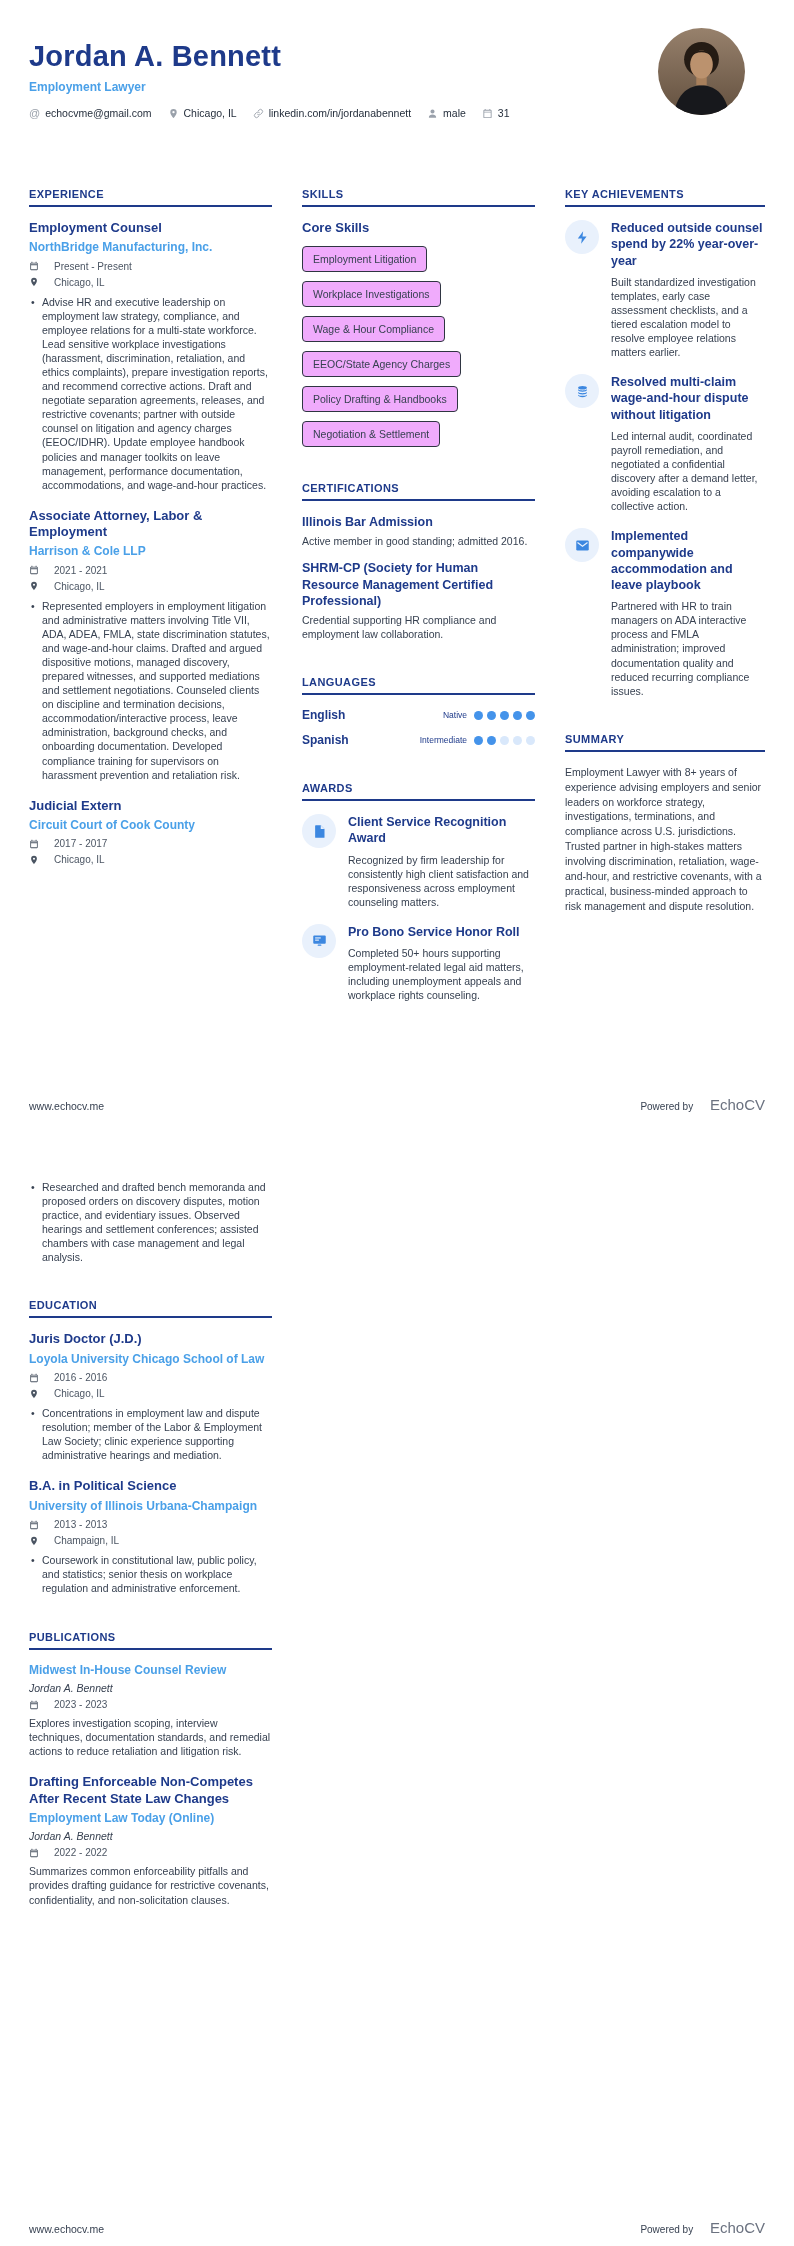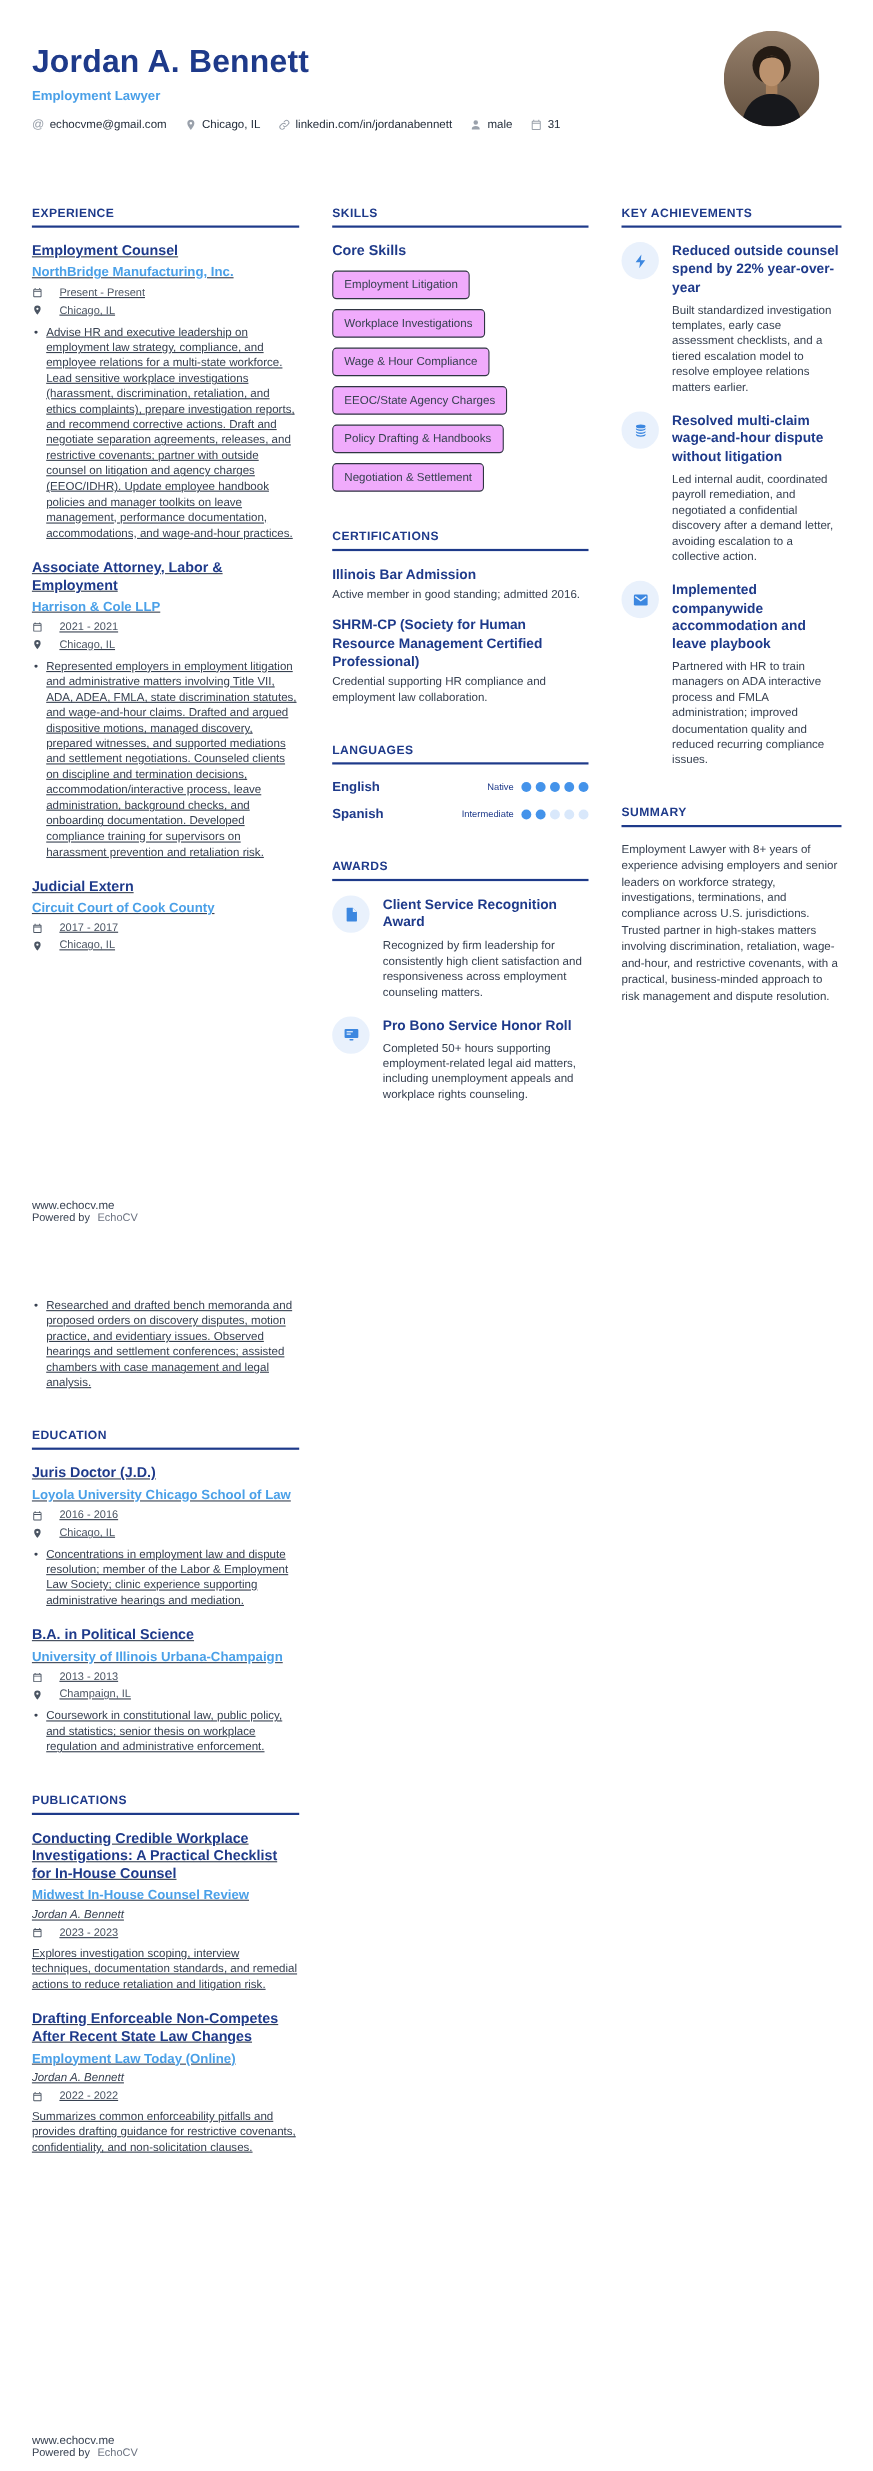--- a/index.html
+++ b/index.html
@@ -33,21 +33,21 @@
   
   .columns{display:flex;justify-content:space-between;padding:0 29px;margin-top:34px;}
   .col1{width:243px;}
   .col2{width:233px;}
   .col3{width:200px;}
   .page2 .columns{margin-top:50px;}
 
   .sec{margin-bottom:26px;}
   .sec-h{font-size:11px;font-weight:bold;color:var(--navy);letter-spacing:.4px;border-bottom:2px solid var(--navy);padding-bottom:5px;margin-bottom:13px;margin-top:35px;}
 
-  .entry{margin-bottom:16px;text-decoration:underline;}
+  .entry{margin-bottom:16px;}
   .entry-title{font-size:13px;font-weight:bold;color:var(--navy);line-height:1.25;}
   .entry-sub{font-size:12px;font-weight:bold;color:var(--blue);line-height:1.3;margin-top:4px;}
   .meta{display:flex;align-items:center;gap:15px;font-size:10px;color:var(--meta);margin-top:5px;}
   .meta svg{width:10px;height:10px;fill:var(--meta);flex:0 0 auto;}
   .bullets{list-style:none;margin-top:7px;}
   .bullets li{position:relative;padding-left:13px;font-size:10.5px;line-height:1.34;color:var(--body);margin-top:4px;}
   .bullets li::before{content:"\2022";position:absolute;left:2px;top:0;}
   .author{font-size:10.5px;font-style:italic;color:var(--body);margin-top:4px;}
   .desc{font-size:10.5px;line-height:1.34;color:var(--body);margin-top:6px;}
 
@@ -64,24 +64,24 @@
   .dot{width:9px;height:9px;border-radius:50%;background:var(--dot-empty);}
   .dot.filled{background:var(--dot-filled);}
 
   .iconed{display:flex;gap:12px;margin-bottom:15px;}
   .icircle{flex:0 0 34px;width:34px;height:34px;border-radius:50%;background:var(--circle-bg);display:flex;align-items:center;justify-content:center;}
   .icircle svg{width:15px;height:15px;fill:var(--icon-blue);}
   .ic-title{font-size:12.5px;font-weight:bold;color:var(--navy);line-height:1.3;}
 
   .summary-text{font-size:10.5px;line-height:1.42;color:var(--body);}
 
-  .footer{position:absolute;left:29px;right:29px;bottom:10px;display:flex;justify-content:space-between;align-items:baseline;flex-direction:column;}
+  .footer{position:absolute;left:29px;right:29px;bottom:10px;display:flex;justify-content:space-between;align-items:baseline;}
   .footer-site{font-size:10.5px;color:var(--body);text-decoration:none;}
   .powered{font-size:10px;color:var(--body);}
-  .powered .brand{font-size:10px;color:#6b7280;margin-left:4px;}
+  .powered .brand{font-size:15px;color:#6b7280;margin-left:14px;}
 </style>
 </head>
 <body>
 
 <div class="page">
 
   <div class="header">
     <div class="name">Jordan A. Bennett</div>
     <div class="job-title">Employment Lawyer</div>
     <div class="contacts">
@@ -389,21 +389,20 @@
           <ul class="bullets">
             <li>Coursework in constitutional law, public policy, and statistics; senior thesis on workplace regulation and administrative enforcement.</li>
           </ul>
         </div>
       </div>
 
       <div class="sec">
         <div class="sec-h">PUBLICATIONS</div>
 
         <div class="entry">
-          <div class="entry-title">Conducting Credible Workplace Investigations: A Practical Checklist for In-House Counsel</div>
           <div class="entry-sub">Midwest In-House Counsel Review</div>
           <div class="author">Jordan A. Bennett</div>
           <div class="meta">
             <svg viewBox="0 0 24 24">
                 <path d="M19 4h-1V2h-2v2H8V2H6v2H5a2 2 0 0 0-2 2v14a2 2 0 0 0 2 2h14a2 2 0 0 0 2-2V6a2 2 0 0 0-2-2zm0 16H5V10h14zM5 8V6h14v2z"></path>
               </svg>
             <span>2023 - 2023</span>
           </div>
           <div class="desc">Explores investigation scoping, interview techniques, documentation standards, and remedial actions to reduce retaliation and litigation risk.</div>
         </div>

